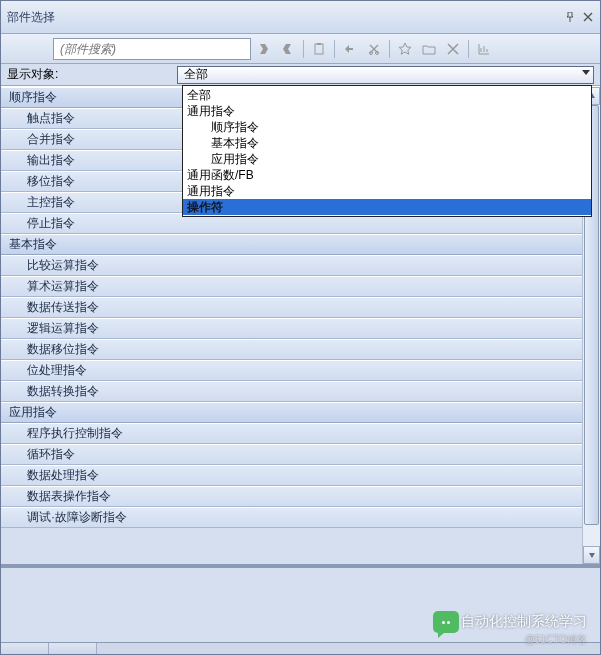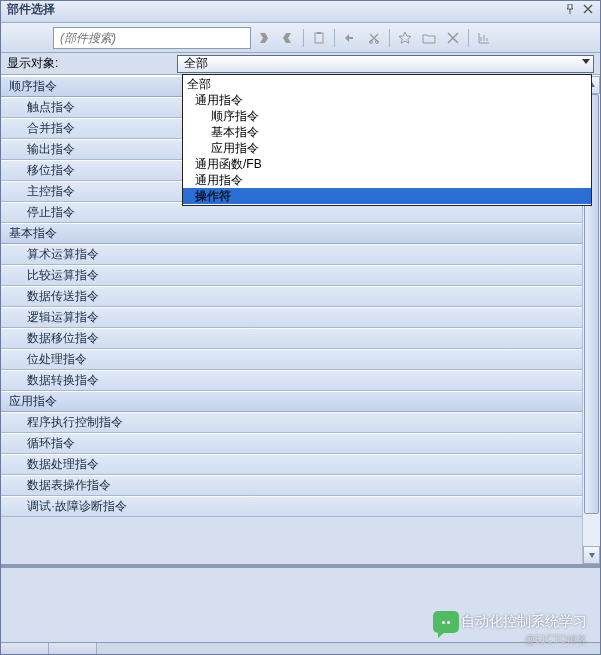--- a/index.html
+++ b/index.html
@@ -18,22 +18,22 @@
     border: 1px solid #6b7a99;
     background: #d6dff0;
     display: flex;
     flex-direction: column;
   }
   .titlebar {
     height: 22px;
     background: linear-gradient(#e8eef7, #cedaef);
     border-bottom: 1px solid #9aa9c2;
     display: flex;
-    padding: 0 4px;
-    font-weight: bold;
+    align-items: center;
+    padding: 16px 4px;
   }
   .titlebar .title {
     flex: 1;
     font-size: 12px;
     color: #2f4160;
     padding-left: 2px;
   }
   .titlebar .win-btn {
     width: 16px;
     height: 16px;
@@ -122,21 +122,21 @@
     border: 1px solid #222;
     z-index: 50;
     font-size: 12px;
     line-height: 16px;
     padding: 1px 0;
   }
   .dropdown .opt {
     padding: 0 4px;
     cursor: pointer;
   }
-  .dropdown .opt.ind1 { padding-left: 12px; }
+  .dropdown .opt.ind1 { padding-left: 4px; }
   .dropdown .opt.ind2 { padding-left: 28px; }
   .dropdown .opt.sel {
     background: #2a6fd6;
     color: #0f172a;
     font-weight: bold;
   }
   .tree {
     flex: 1;
     overflow: hidden;
     background: #d6dff0;
@@ -367,22 +367,22 @@
   <div class="tree">
     <div class="tree-inner" id="tree-inner">
         <div class="cat">顺序指令</div>
         <div class="item">触点指令</div>
         <div class="item">合并指令</div>
         <div class="item">输出指令</div>
         <div class="item">移位指令</div>
         <div class="item">主控指令</div>
         <div class="item">停止指令</div>
         <div class="cat">基本指令</div>
+        <div class="item">比较运算指令</div>
         <div class="item">算术运算指令</div>
-        <div class="item">比较运算指令</div>
         <div class="item">数据传送指令</div>
         <div class="item">逻辑运算指令</div>
         <div class="item">数据移位指令</div>
         <div class="item">位处理指令</div>
         <div class="item">数据转换指令</div>
         <div class="cat">应用指令</div>
         <div class="item">程序执行控制指令</div>
         <div class="item">循环指令</div>
         <div class="item">数据处理指令</div>
         <div class="item">数据表操作指令</div>

